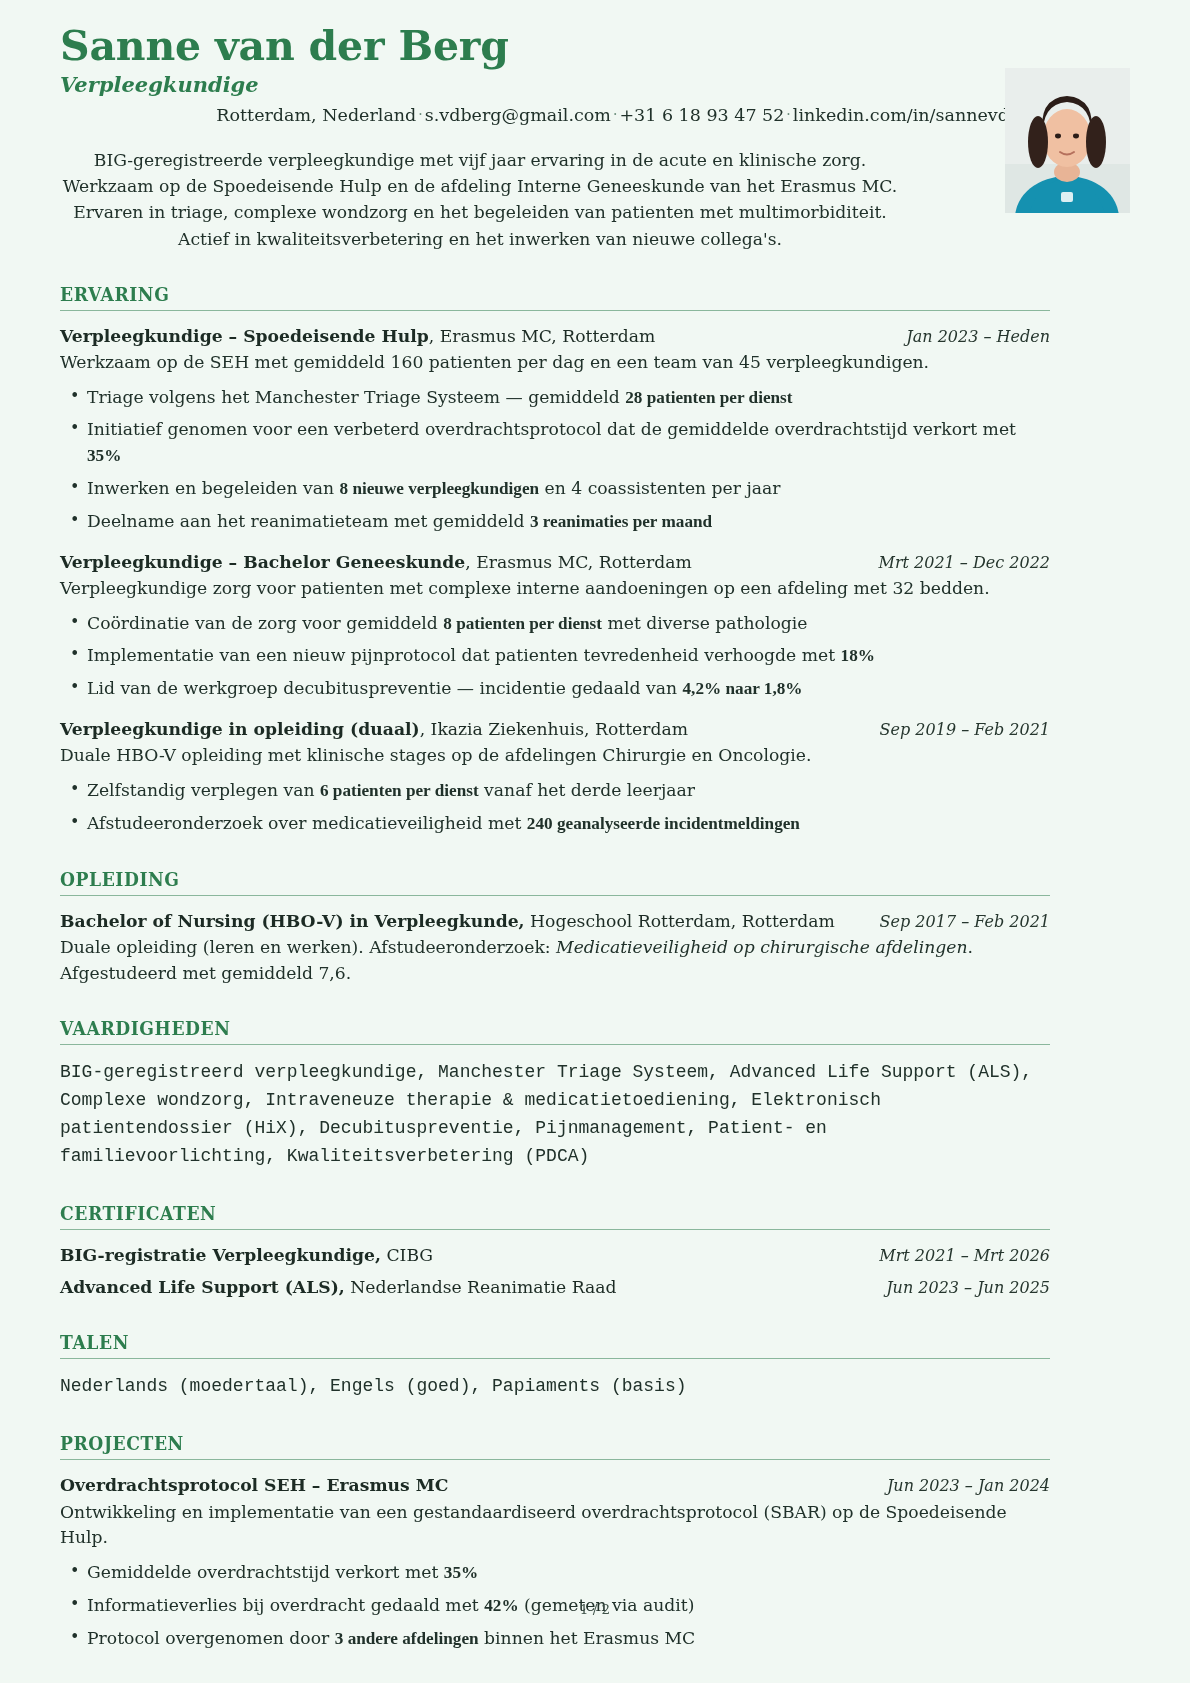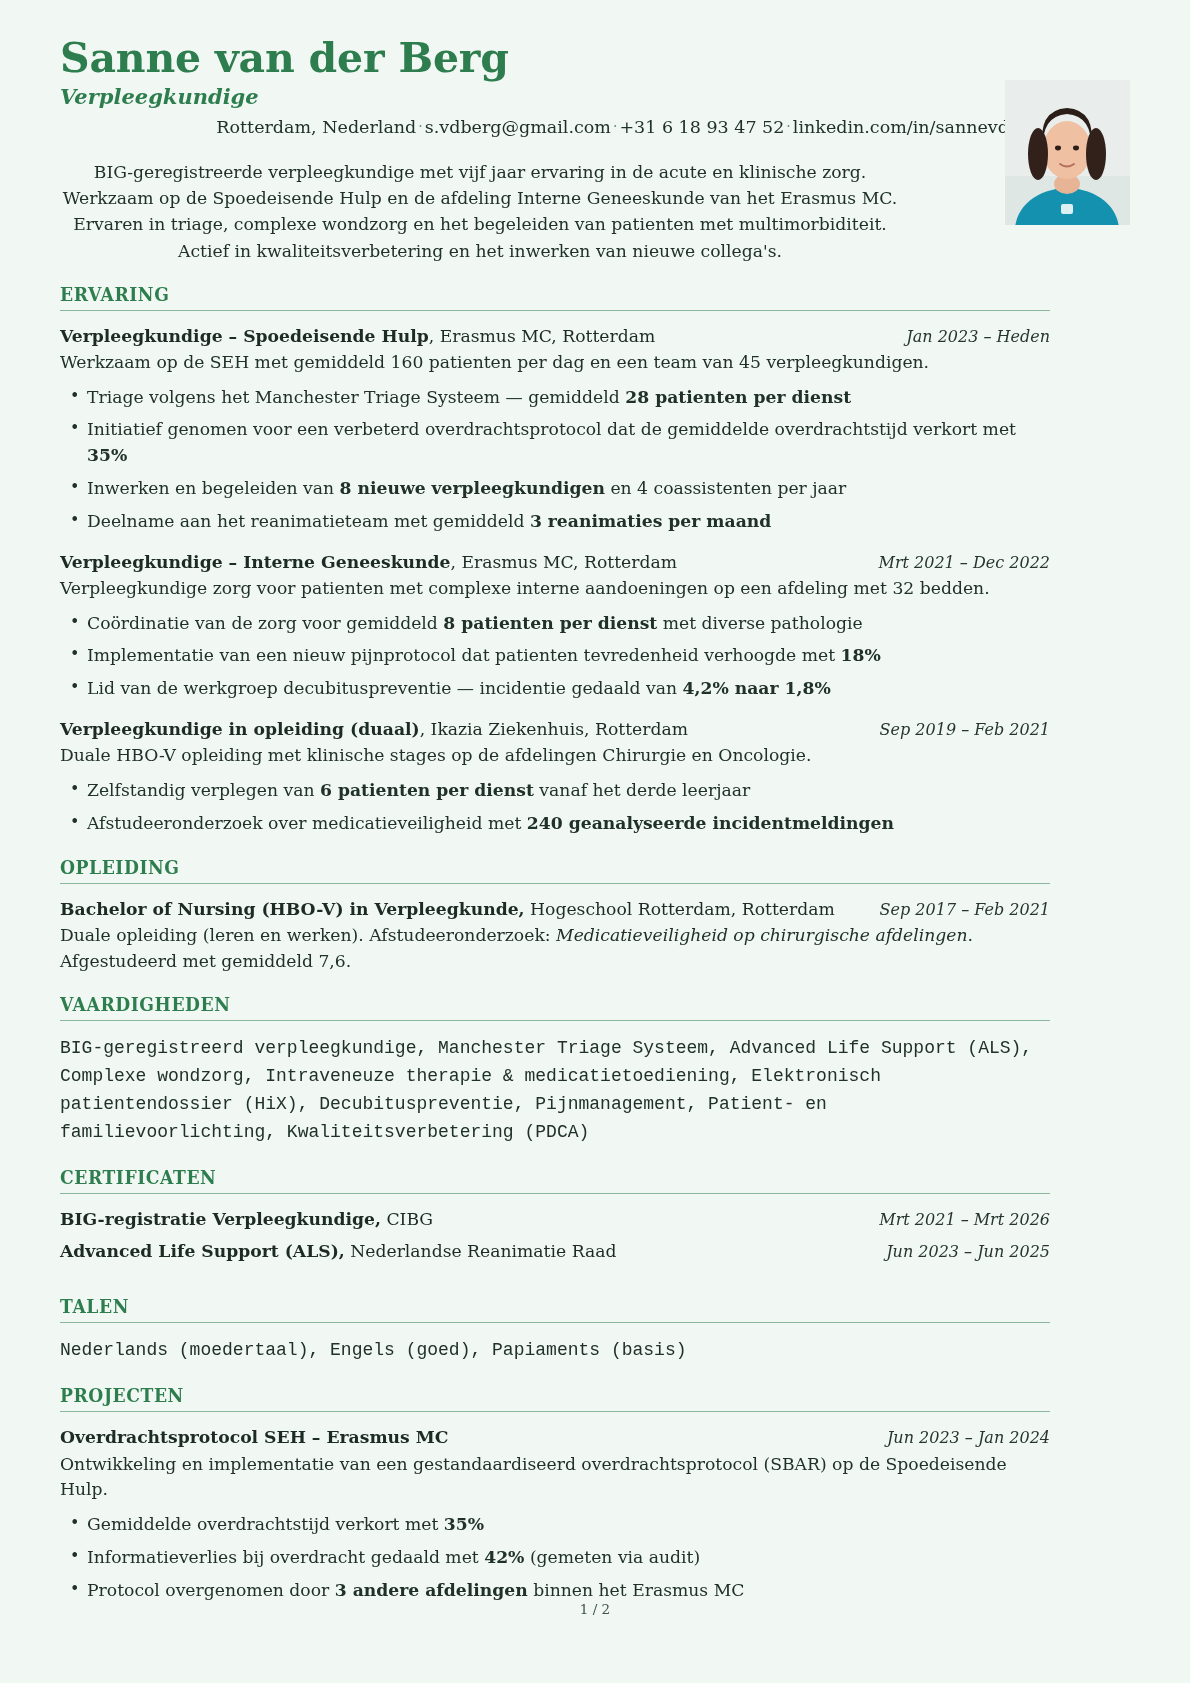--- a/index.html
+++ b/index.html
@@ -14,21 +14,21 @@
     font-family: "DejaVu Serif", "Liberation Serif", serif;
     color: #20312a;
     position: relative;
     overflow: hidden;
   }
   .page {
     position: relative;
     width: 1190px;
     height: 1683px;
     box-sizing: border-box;
-    padding: 36px 140px 0 60px;
+    padding: 24px 140px 0 60px;
   }
 
   
   .header {
     position: relative;
     padding-right: 0;
   }
   .name {
     font-family: "DejaVu Serif", "Liberation Serif", serif;
     font-weight: 700;
@@ -73,21 +73,21 @@
     top: 44px;
     width: 125px;
     height: 145px;
     overflow: hidden;
     background: #cfd8d4;
   }
   .photo svg { display:block; width:100%; height:100%; }
 
   
   .section {
-    margin-top: 20px;
+    margin-top: 32px;
   }
   .section.tight { margin-top: 33px; }
   .section-head {
     font-family: "DejaVu Serif", "Liberation Serif", serif;
     font-weight: 700;
     font-size: 18.5px;
     letter-spacing: 0.6px;
     color: #2d7d4e;
     text-transform: uppercase;
     margin: 0 0 5px 0;
@@ -147,21 +147,21 @@
   }
   ul.bullets li:last-child { margin-bottom: 0; }
   ul.bullets li::before {
     content: "•";
     position: absolute;
     left: 10px;
     top: -1px;
     color: #20312a;
     font-size: 16px;
   }
-  ul.bullets li b { font-weight: 700; }
+  ul.bullets li b { font-weight: 700; font-family: Liberation Serif, serif; }
 
   .plain-para {
     font-size: 18px;
     line-height: 1.55;
     color: #20312a;
     margin: 0;
     font-family: Liberation Mono, monospace;
   }
 
   .cert-row {
@@ -229,21 +229,21 @@
       <ul class="bullets">
         <li><span>Triage volgens het Manchester Triage Systeem — gemiddeld </span><b>28 patienten per dienst</b><span></span></li>
         <li><span>Initiatief genomen voor een verbeterd overdrachtsprotocol dat de gemiddelde overdrachtstijd verkort met </span><b>35%</b><span></span></li>
         <li><span>Inwerken en begeleiden van </span><b>8 nieuwe verpleegkundigen</b><span> en 4 coassistenten per jaar</span></li>
         <li><span>Deelname aan het reanimatieteam met gemiddeld </span><b>3 reanimaties per maand</b><span></span></li>
       </ul>
     </div>
 
     <div class="entry">
       <div class="entry-head">
-        <div class="entry-title"><b>Verpleegkundige – Interne Geneeskunde</b><span>, Erasmus MC, Rotterdam</span></div>
+        <div class="entry-title"><b>Verpleegkundige – Bachelor Geneeskunde</b><span>, Erasmus MC, Rotterdam</span></div>
         <div class="entry-date">Mrt 2021 – Dec 2022</div>
       </div>
       <div class="entry-sub">Verpleegkundige zorg voor patienten met complexe interne aandoeningen op een afdeling met 32 bedden.</div>
       <ul class="bullets">
         <li><span>Coördinatie van de zorg voor gemiddeld </span><b>8 patienten per dienst</b><span> met diverse pathologie</span></li>
         <li><span>Implementatie van een nieuw pijnprotocol dat patienten tevredenheid verhoogde met </span><b>18%</b><span></span></li>
         <li><span>Lid van de werkgroep decubituspreventie — incidentie gedaald van </span><b>4,2% naar 1,8%</b><span></span></li>
       </ul>
     </div>
 

